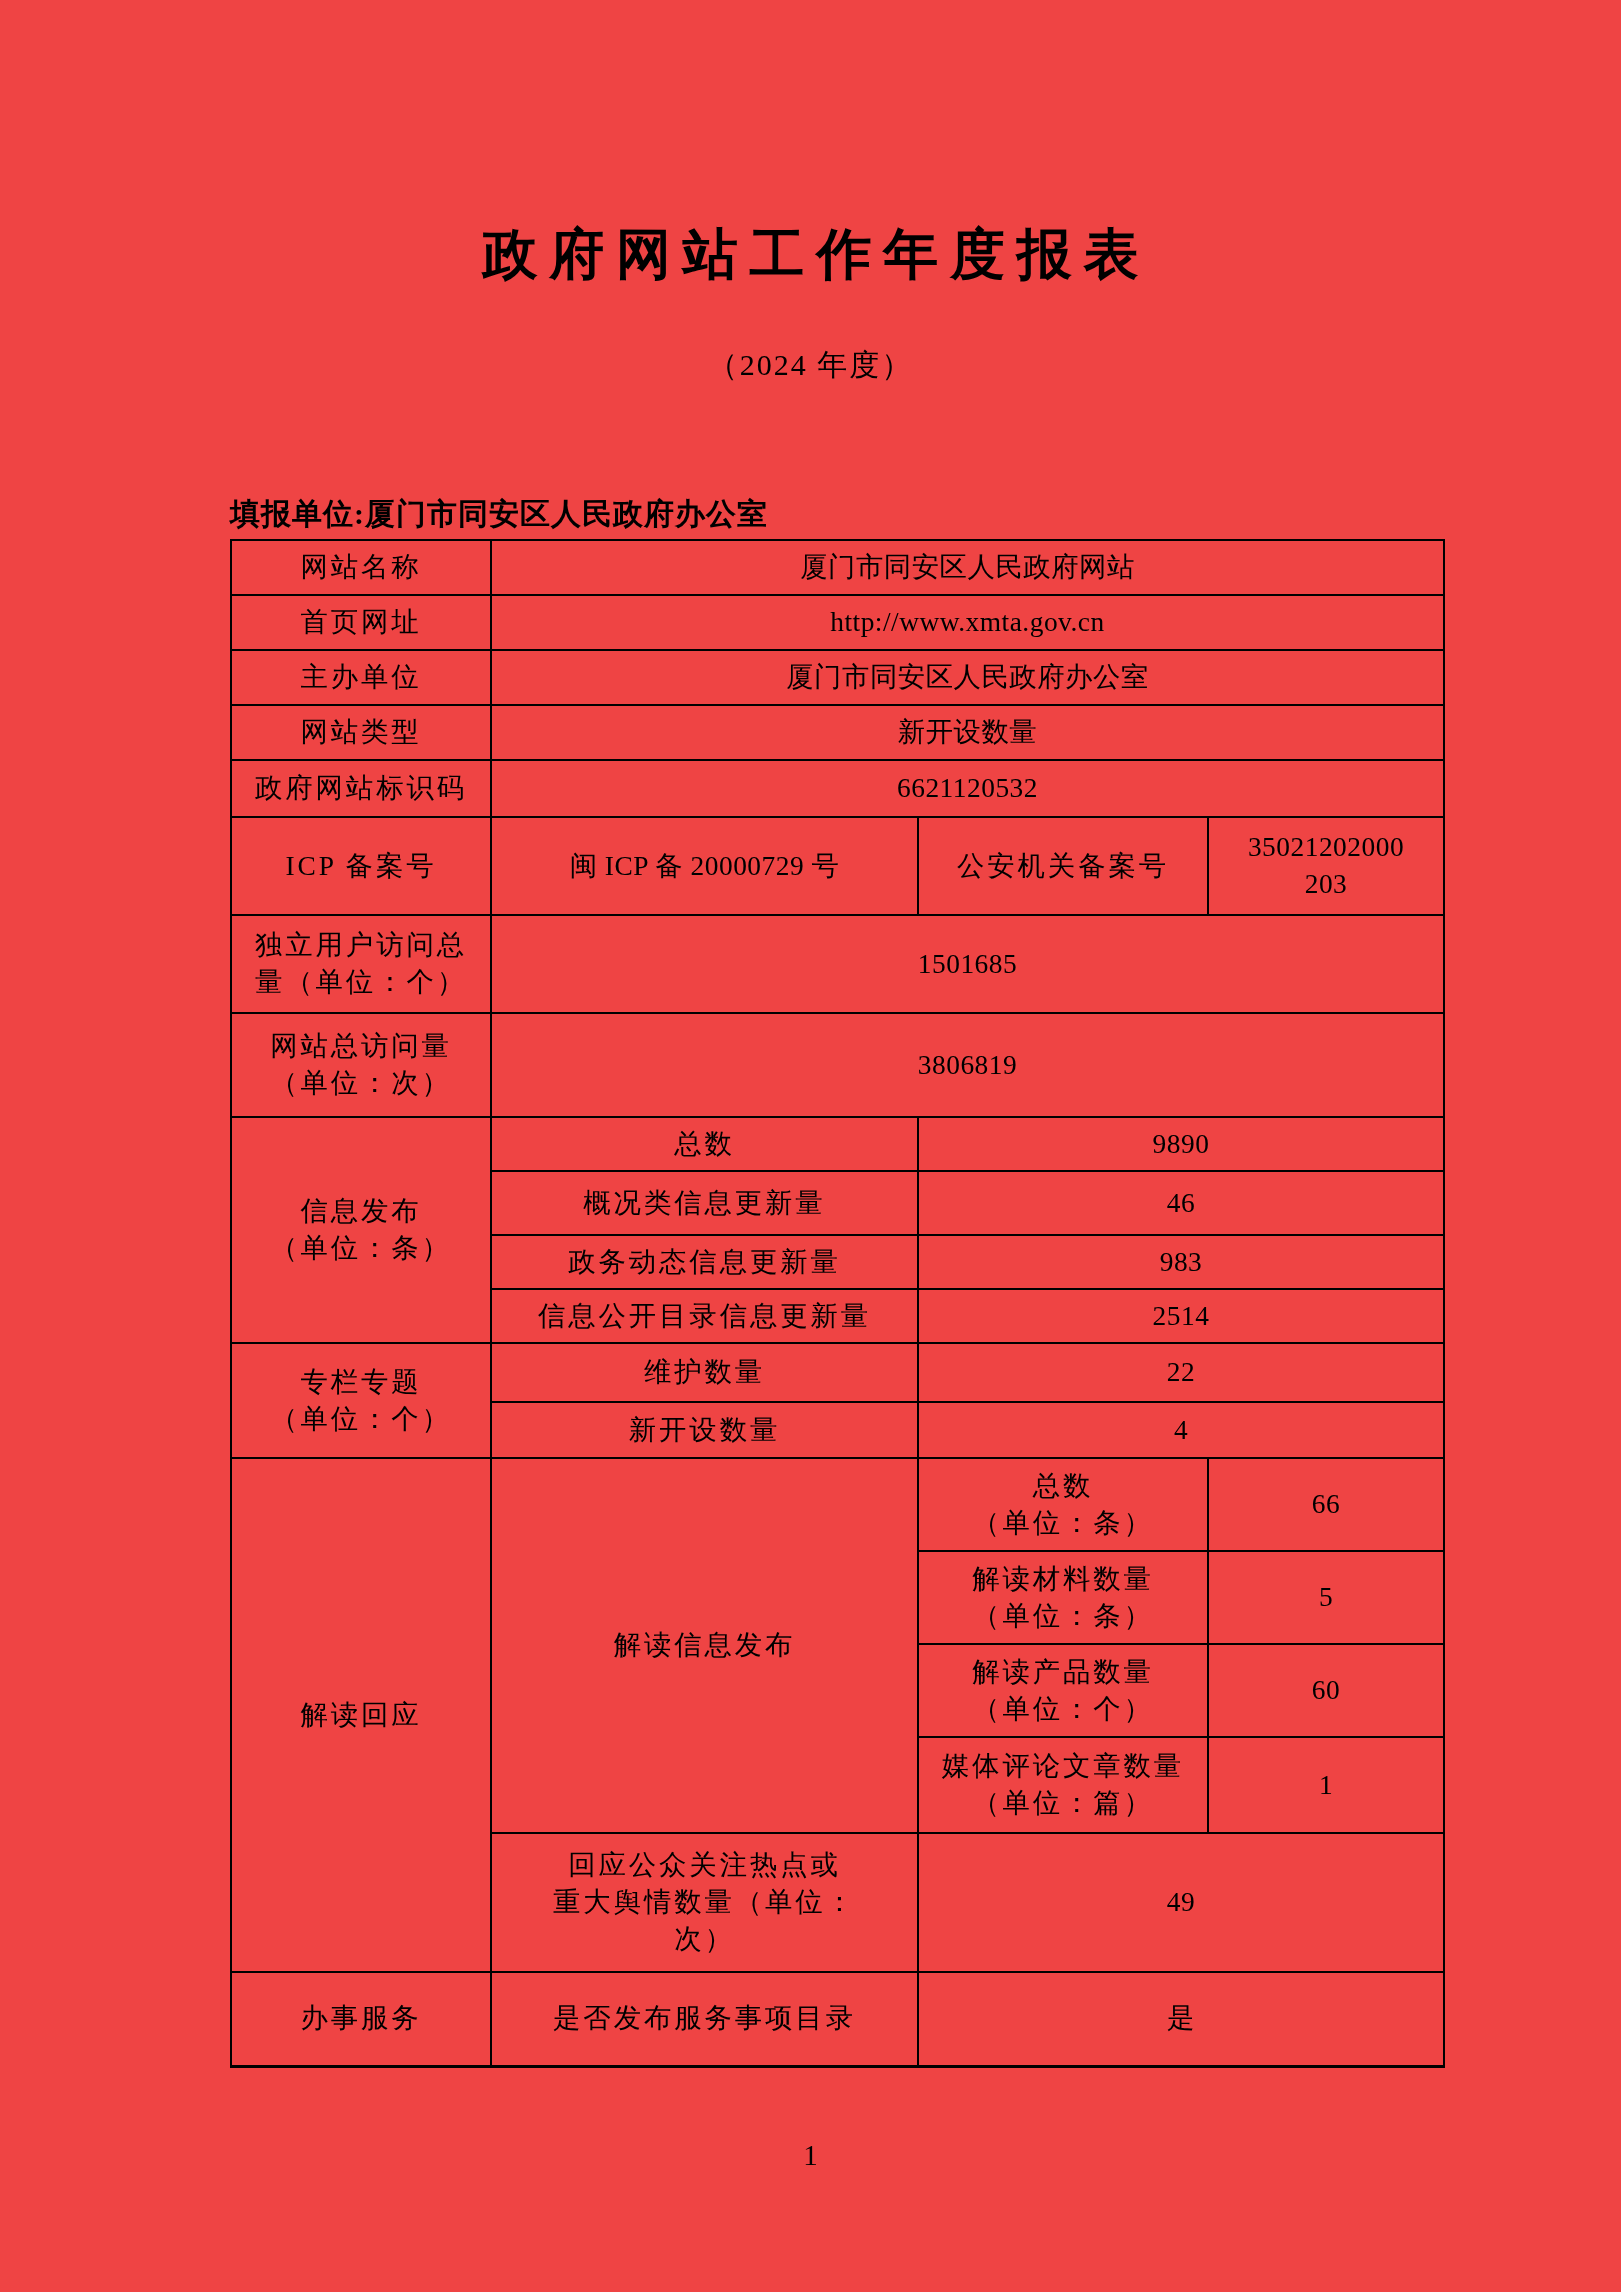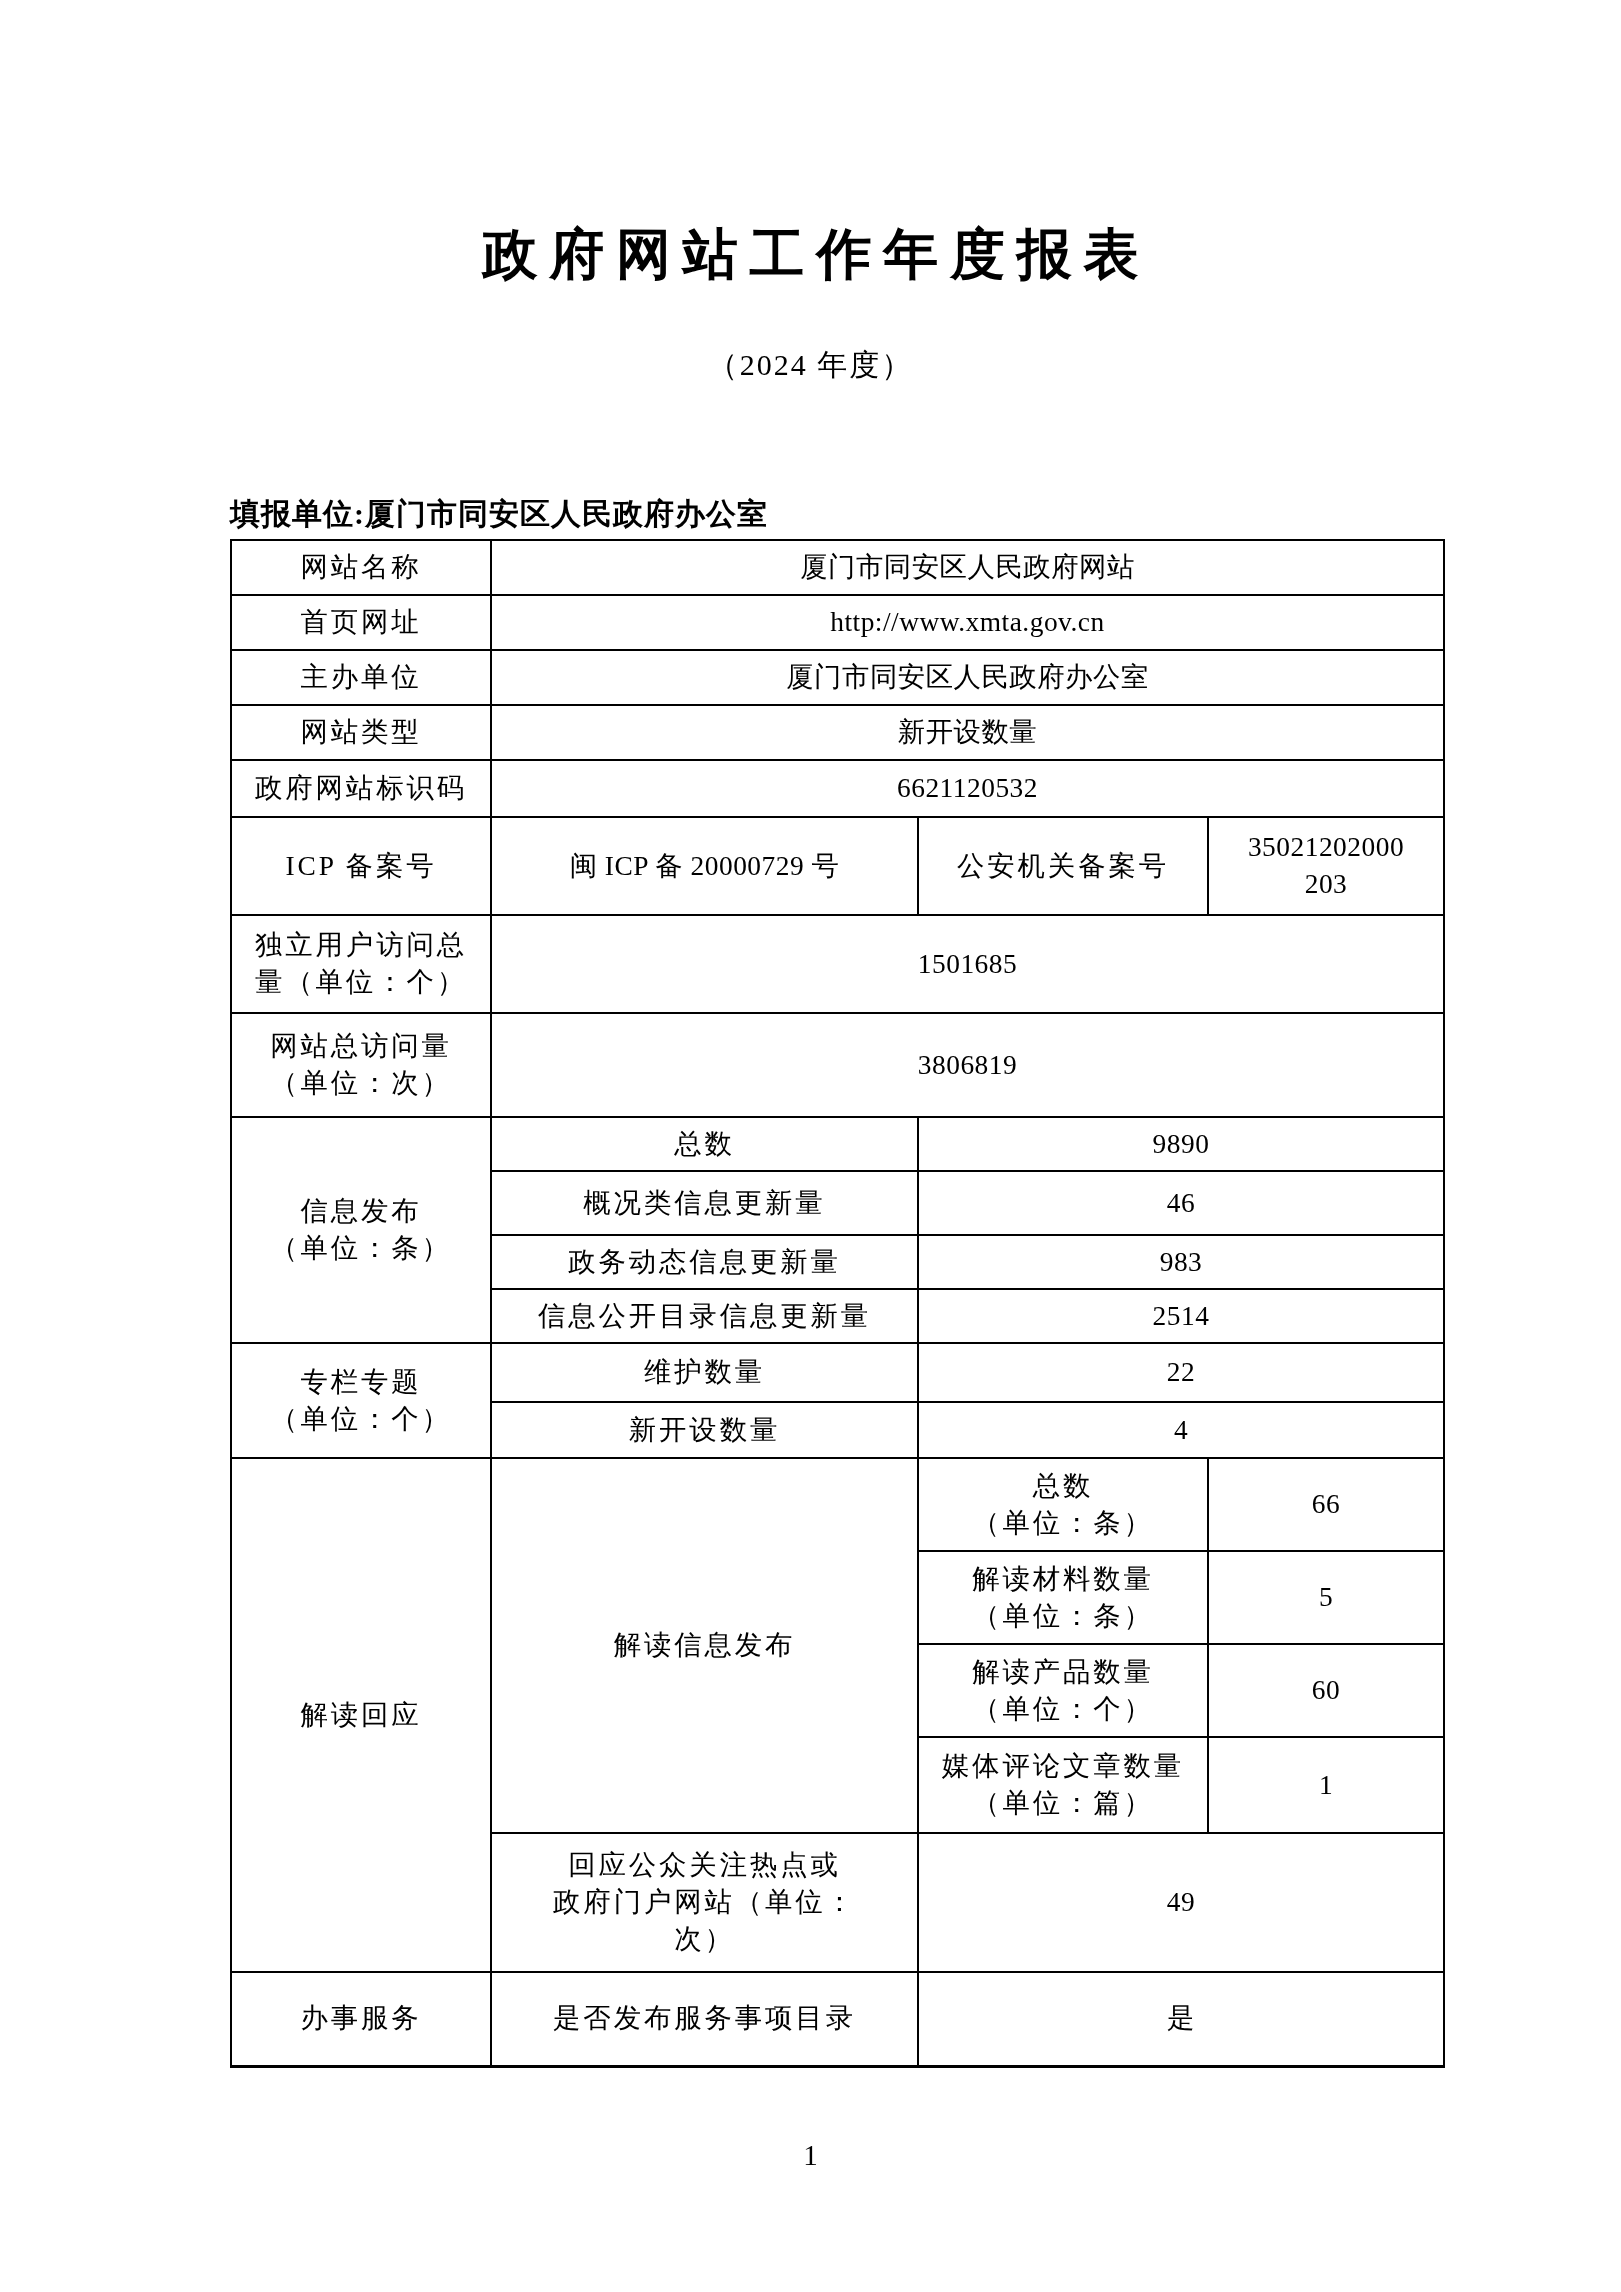--- a/index.html
+++ b/index.html
@@ -1,21 +1,21 @@
 <!DOCTYPE html>
 <html><head>
 <meta charset="utf-8">
 <style>
   * { margin:0; padding:0; box-sizing:border-box; }
   html,body { background:#888; }
   .page {
     position:relative;
     width:1621px; height:2293px;
     margin:0 auto;
-    background:#ffffff;
+    background:#ef4444;
     color:#000;
     font-family:"Liberation Serif","DejaVu Serif",serif;
   }
   .doc-title {
     position:absolute; top:218px; left:0; width:100%;
     text-align:center;
     font-family:"Liberation Sans","DejaVu Sans",sans-serif;
     font-weight:bold; font-size:55px;
     letter-spacing:11.8px; text-indent:11.8px;
   }
@@ -163,21 +163,21 @@
 （单位：个）</td>
       <td class="val">60</td>
     </tr>
     <tr style="height:96px">
       <td>媒体评论文章数量
 （单位：篇）</td>
       <td class="val">1</td>
     </tr>
     <tr style="height:139px">
       <td>回应公众关注热点或
-政府门户网站（单位：
+重大舆情数量（单位：
 次）</td>
       <td colspan="2" class="val">49</td>
     </tr>
 
     <tr style="height:94px">
       <td class="bottom-align">办事服务</td>
       <td>是否发布服务事项目录</td>
       <td colspan="2" class="val">是</td>
     </tr>
   </tbody>

